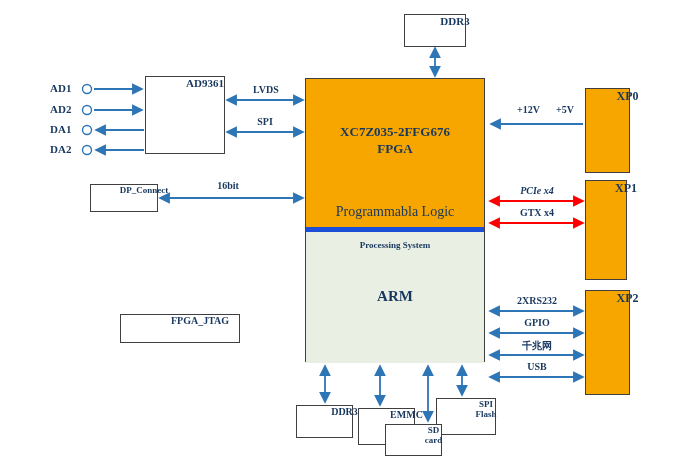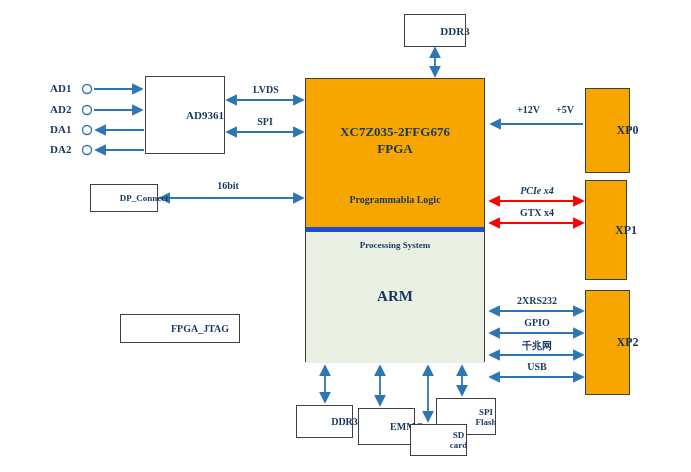--- a/index.html
+++ b/index.html
@@ -9,34 +9,34 @@
     --red:#FF0000;
     --text:#17375E;
   }
   html,body{margin:0;padding:0;background:#fff;}
   .canvas{
     position:relative;width:691px;height:472px;background:#fff;overflow:hidden;
     font-family:"Liberation Serif","DejaVu Serif",serif;color:var(--text);
   }
   .box{
     position:absolute;box-sizing:border-box;border:1px solid #3f3f3f;background:#fff;
-    display:flex;align-items:center;justify-content:center;text-align:center;
+    display:flex;align-items:flex-start;justify-content:center;text-align:center;
     font-weight:bold;
     padding-left:40px;
   }
   .orangebox{background:var(--orange);}
   .lbl{position:absolute;font-weight:bold;font-size:10px;white-space:nowrap;}
   .lbl.center{text-align:center;}
   svg.wires{position:absolute;left:0;top:0;pointer-events:none;}
   
   .fpga-block{position:absolute;left:305px;top:78px;width:180px;height:284px;box-sizing:border-box;border:1px solid #3f3f3f;}
   .fpga-pl{box-sizing:border-box;height:148px;background:var(--orange);display:flex;flex-direction:column;align-items:center;padding-top:44px;}
   .fpga-pl .t1{font-weight:bold;font-size:13px;line-height:17px;}
   .fpga-pl .t2{font-weight:bold;font-size:13px;line-height:17px;}
-  .fpga-pl .sub{margin-top:auto;font-weight:bold;font-size:10px;padding-bottom:22px;}
+  .fpga-pl .sub{margin-top:auto;font-weight:normal;font-size:14px;padding-bottom:7px;}
   .fpga-ps{box-sizing:border-box;height:136px;background:var(--ps_bg);border-top:5px solid #1d4ed8;display:flex;flex-direction:column;align-items:center;padding-top:8px;}
   .fpga-ps .pslbl{font-weight:bold;font-size:9px;}
   .fpga-ps .arm{margin-top:38px;font-weight:bold;font-size:15px;}
 </style>
 </head>
 <body>
 
 <div class="canvas">
 
   <svg class="wires" width="691" height="472" viewBox="0 0 691 472">
@@ -140,17 +140,17 @@
 
   <div class="box" style="left:296px;top:405px;width:57px;height:33px;font-size:10px;">
     <span>DDR3</span>
   </div>
   <div class="box" style="left:358px;top:408px;width:57px;height:37px;font-size:10px;">
     <span>EMMC</span>
   </div>
   <div class="box" style="left:436px;top:398px;width:60px;height:37px;font-size:9px;">
     <span>SPI  Flash</span>
   </div>
-  <div class="box" style="left:410px;top:424px;width:57px;height:32px;font-size:9px;z-index:3;">
+  <div class="box" style="left:385px;top:424px;width:57px;height:32px;font-size:9px;z-index:3;">
     <span>SD card</span>
   </div>
 
 </div>
 
 </body></html>

